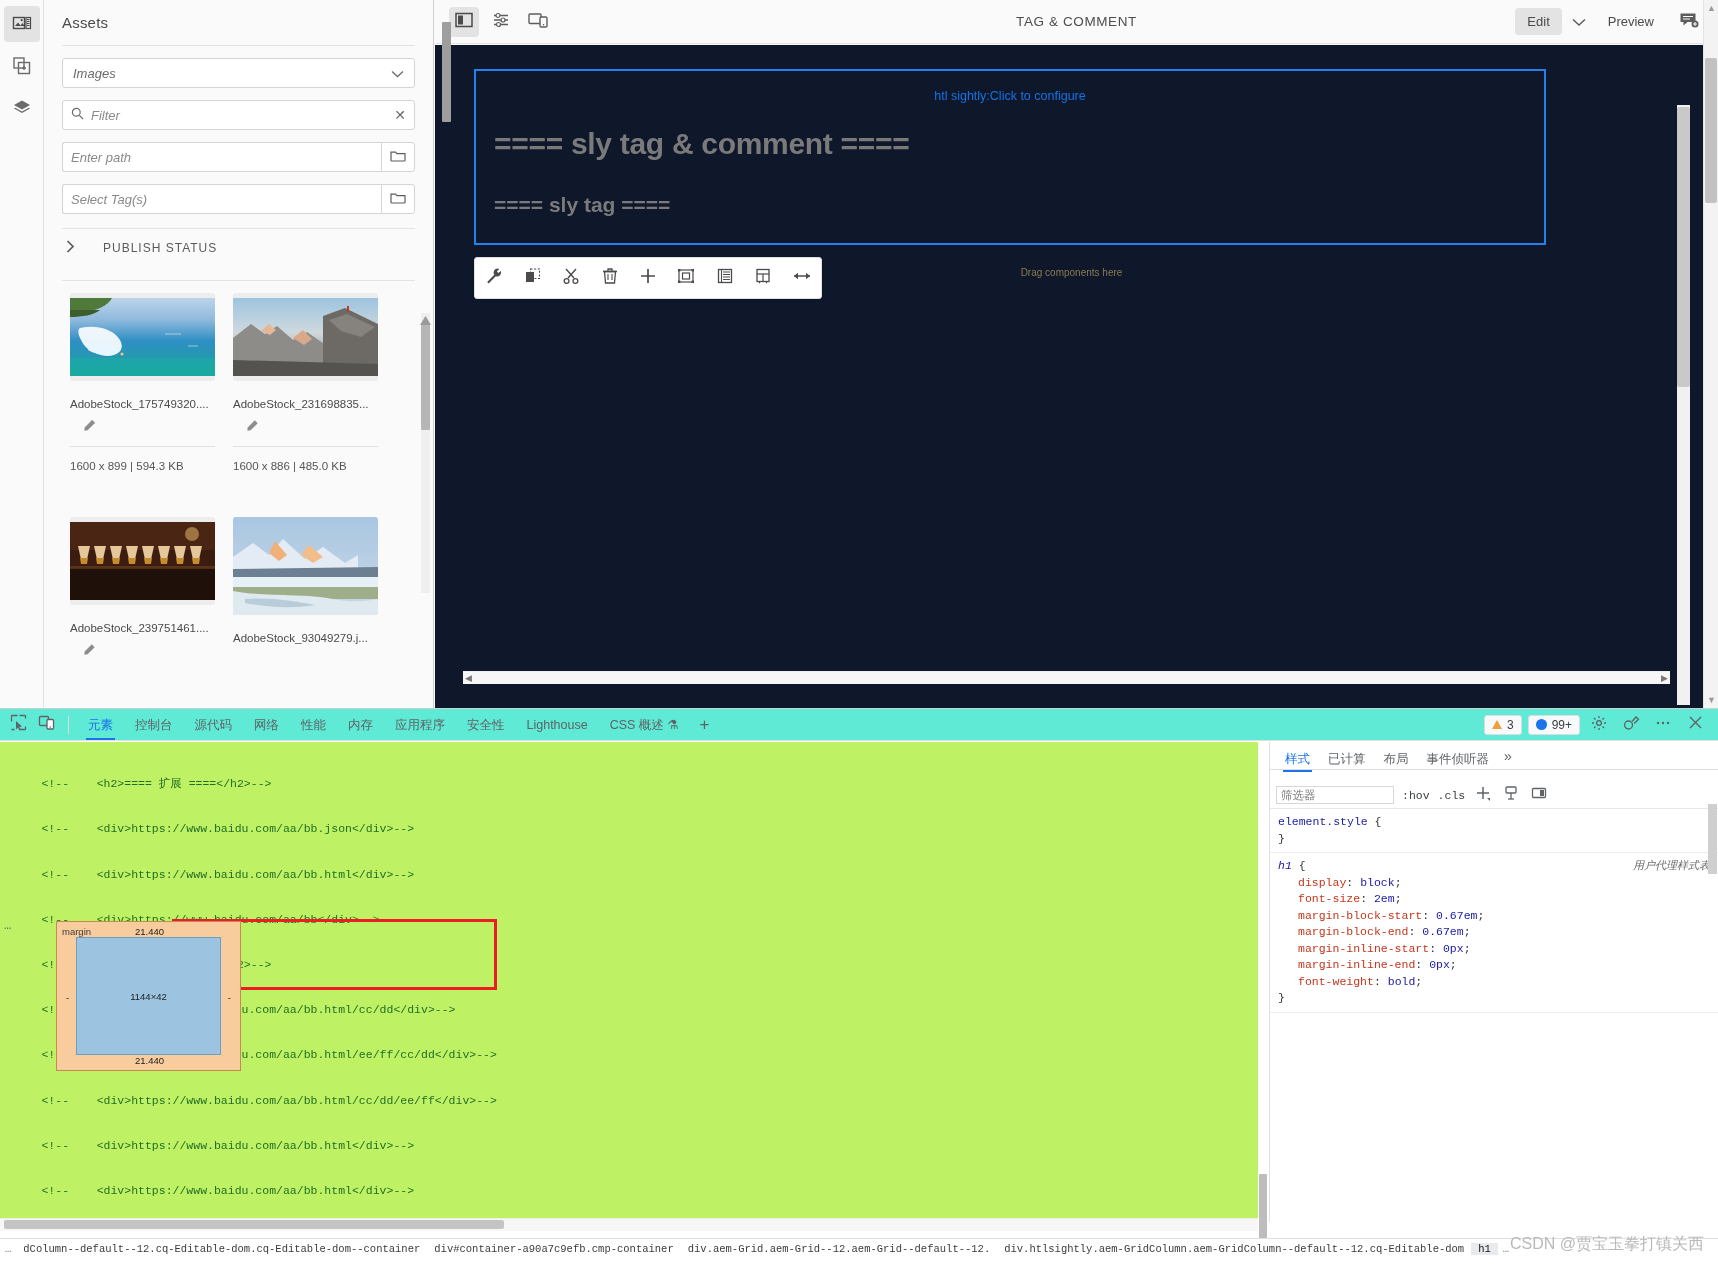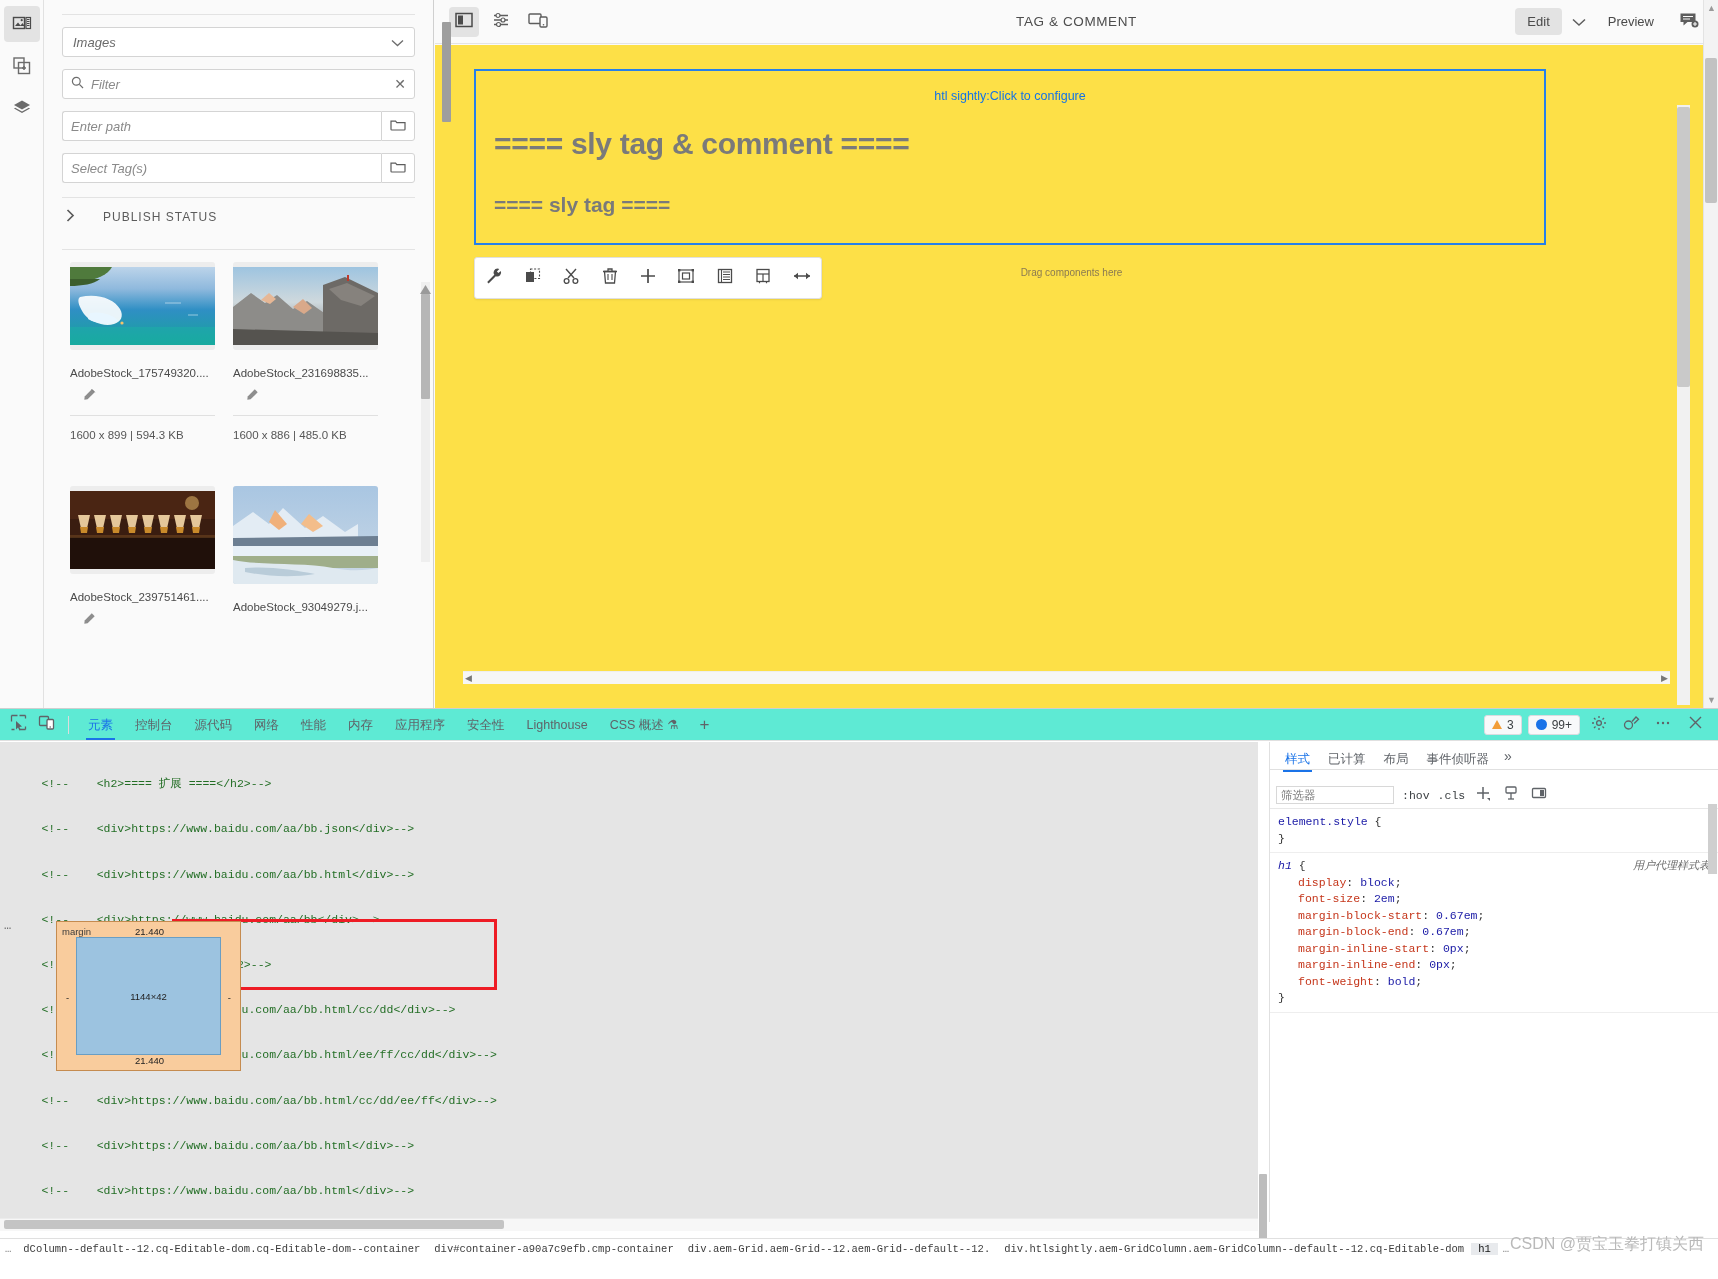--- a/index.html
+++ b/index.html
@@ -57,21 +57,21 @@
   .ed-topbar { height:44px; border-bottom:1px solid #e4e4e4; display:flex; align-items:center; padding:0 14px; position:relative; }
   .ed-ico { width:30px; height:30px; border-radius:4px; display:flex; align-items:center; justify-content:center; margin-right:7px; cursor:pointer; }
   .ed-ico.active { background:#e3e3e3; }
   .ed-title { position:absolute; left:0; right:0; text-align:center; font-size:13.5px; color:#4d4d4d; letter-spacing:.6px; pointer-events:none; }
   .ed-right { margin-left:auto; display:flex; align-items:center; gap:4px; }
   .btn-edit { font-size:13px; color:#4a4a4a; background:#e3e3e3; border-radius:4px; padding:6px 12px; cursor:pointer; }
   .btn-chev { width:26px; height:26px; display:flex; align-items:center; justify-content:center; cursor:pointer; }
   .btn-preview { font-size:13px; color:#4a4a4a; padding:6px 12px; cursor:pointer; }
   .btn-annot { width:30px; height:28px; display:flex; align-items:center; justify-content:center; cursor:pointer; margin-left:4px; }
 
-  .canvas { position:absolute; left:0; top:45px; width:1283px; height:663px; background:#fde047; }
+  .canvas { position:absolute; left:0; top:45px; width:1283px; height:663px; background:#0f172a; }
   .canvas-inner { position:absolute; left:14px; top:12px; right:24px; bottom:22px; }
   .sel-box { position:absolute; left:25px; top:12px; width:1072px; height:176px; border:2px solid #2680eb; }
   .sly-link { position:absolute; left:0; right:0; top:18px; text-align:center; font-size:12.5px; color:#1473e6; cursor:pointer; }
   .h1-sly { position:absolute; left:18px; top:56px; font-size:30px; font-weight:bold; color:#7a7a7a; letter-spacing:-.3px; }
   .h2-sly { position:absolute; left:18px; top:122px; font-size:21px; font-weight:bold; color:#7a7a7a; }
   .comp-toolbar { position:absolute; left:25px; top:200px; width:348px; height:42px; background:#fff; border:1px solid #e0e0e0; border-radius:3px; display:flex; align-items:center; justify-content:space-around; box-shadow:0 1px 2px rgba(0,0,0,.08); }
   .comp-toolbar .ti { width:26px; height:26px; display:flex; align-items:center; justify-content:center; cursor:pointer; }
   .drag-here { position:absolute; left:0; right:0; top:210px; text-align:center; font-size:10px; color:#8a7a52; }
 
   
@@ -95,21 +95,21 @@
   .dt-tab.sel { color:#1a73e8; }
   .dt-tab.sel::after { content:""; position:absolute; left:9px; right:9px; bottom:0; height:2px; background:#1a73e8; }
   .dt-plus { font-size:17px; color:#5f6368; padding:0 10px; cursor:pointer; }
   .dt-right { margin-left:auto; display:flex; align-items:center; gap:6px; padding-right:6px; }
   .pill { display:flex; align-items:center; gap:5px; border:1px solid #dadce0; border-radius:3px; padding:2px 7px; font-size:12px; color:#3c4043; cursor:pointer; background:#f8f9fa; }
   .warn-tri { width:0;height:0;border-left:5px solid transparent;border-right:5px solid transparent;border-bottom:9px solid #f29d38; }
   .info-dot { width:11px;height:11px;border-radius:50%;background:#1a73e8; }
   .dt-ri { width:26px;height:24px;display:flex;align-items:center;justify-content:center;cursor:pointer;color:#5f6368; }
 
   
-  .dom { position:absolute; left:0; top:33px; width:1268px; height:480px; overflow:hidden; font-family:"Liberation Mono", monospace; font-size:11.5px; line-height:15.1px; background:#e5e5e5; }
+  .dom { position:absolute; left:0; top:33px; width:1268px; height:480px; overflow:hidden; font-family:"Liberation Mono", monospace; font-size:11.5px; line-height:15.1px; background:#bef264; }
   .dom-lines { padding:4px 0 0 0; white-space:pre; }
   .dl { padding:0 0 0 0; height:15px; }
   .cm { color:#236e25; }
   .redbox { position:absolute; left:172px; top:177px; width:325px; height:71px; border:3px solid #ee1c25; pointer-events:none; }
   .dots-left { position:absolute; left:4px; top:179px; font-size:12px; color:#666; font-family:"Liberation Mono", monospace; }
 
   .dom-vsb { position:absolute; left:1258px; top:33px; width:10px; height:480px; background:#fff; }
   .dom-vsb-thumb { position:absolute; left:1259px; top:232px; width:8px; height:100px; background:#bdbdbd; border-radius:1px; }
 
   
@@ -188,20 +188,21 @@
         <span>
           <svg width="20" height="20" viewBox="0 0 20 20">
               <path d="M10 2.5L18 7l-8 4.5L2 7z" fill="#6b6b6b"></path>
               <path d="M10 13.5L3.2 9.7 2 10.4l8 4.5 8-4.5-1.2-.7z" fill="#6b6b6b"></path>
             </svg>
         </span>
       </div>
     </div>
 
     <div class="assets">
+      <div class="assets-title">Assets</div>
       <div class="assets-hr"></div>
 
       <div class="field">
         <div class="select-box">
           <span>Images</span>
           <span class="chev">
             <svg width="13" height="8" viewBox="0 0 13 8">
                 <path d="M1 1.5L6.5 6.5 12 1.5" fill="none" stroke="#6d6d6d" stroke-width="1.3"></path>
               </svg>
           </span>

